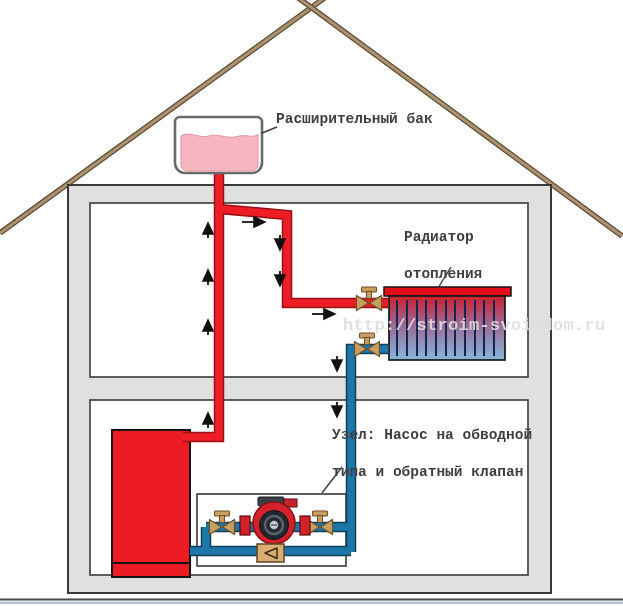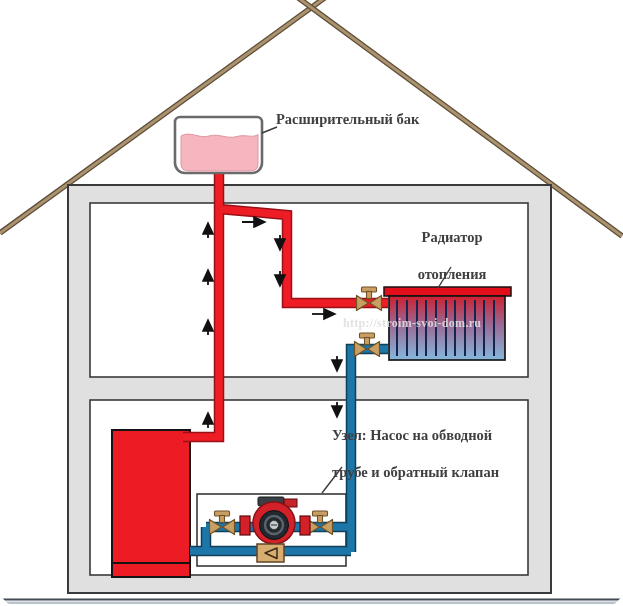--- a/index.html
+++ b/index.html
@@ -1,30 +1,30 @@
 <!DOCTYPE html>
 <html><head>
 <meta charset="utf-8">
 <style>
   html,body{margin:0;padding:0;background:#fff;}
   .stage{
     position:relative;width:623px;height:606px;background:#ffffff;
-    font-family:Liberation Serif, serif;overflow:hidden;border-radius:17px;
+    font-family:Liberation Mono, monospace;overflow:hidden;
   }
   .stage svg{position:absolute;left:0;top:0;}
   .diagram-label{
     position:absolute;font-weight:bold;font-size:14.5px;line-height:18.5px;
     color:#3f3f41;white-space:pre-line;z-index:3;
   }
   .lbl-tank{left:276px;top:110px;text-align:left;}
-  .lbl-radiator{left:404px;top:228px;width:96px;text-align:center;}
+  .lbl-radiator{left:404px;top:228px;width:96px;}
   .lbl-pump{left:332px;top:426px;text-align:left;}
   .watermark{
     position:absolute;left:343px;top:316px;z-index:4;
-    font-weight:bold;font-size:12px;letter-spacing:.3px;
+    font-weight:bold;font-size:17px;letter-spacing:.3px;
     color:rgba(222,222,222,0.9);
   }
 </style>
 </head>
 <body>
 
 <div class="stage">
 
 <svg width="623" height="606" viewBox="0 0 623 606">
   <defs>
@@ -138,17 +138,17 @@
   </g>
 </svg>
 
 <div class="diagram-label lbl-tank"><span>Расширительный бак</span><br>
 </div>
 
 <div class="diagram-label lbl-radiator"><span>Радиатор</span><br>
 <span>отопления</span></div>
 
 <div class="diagram-label lbl-pump"><span>Узел: Насос на обводной</span><br>
-<span>трубе и обратный клапан</span></div>
+<span>типа и обратный клапан</span></div>
 
 <div class="watermark">http://stroim-svoi-dom.ru</div>
 
 </div>
 
 </body></html>

